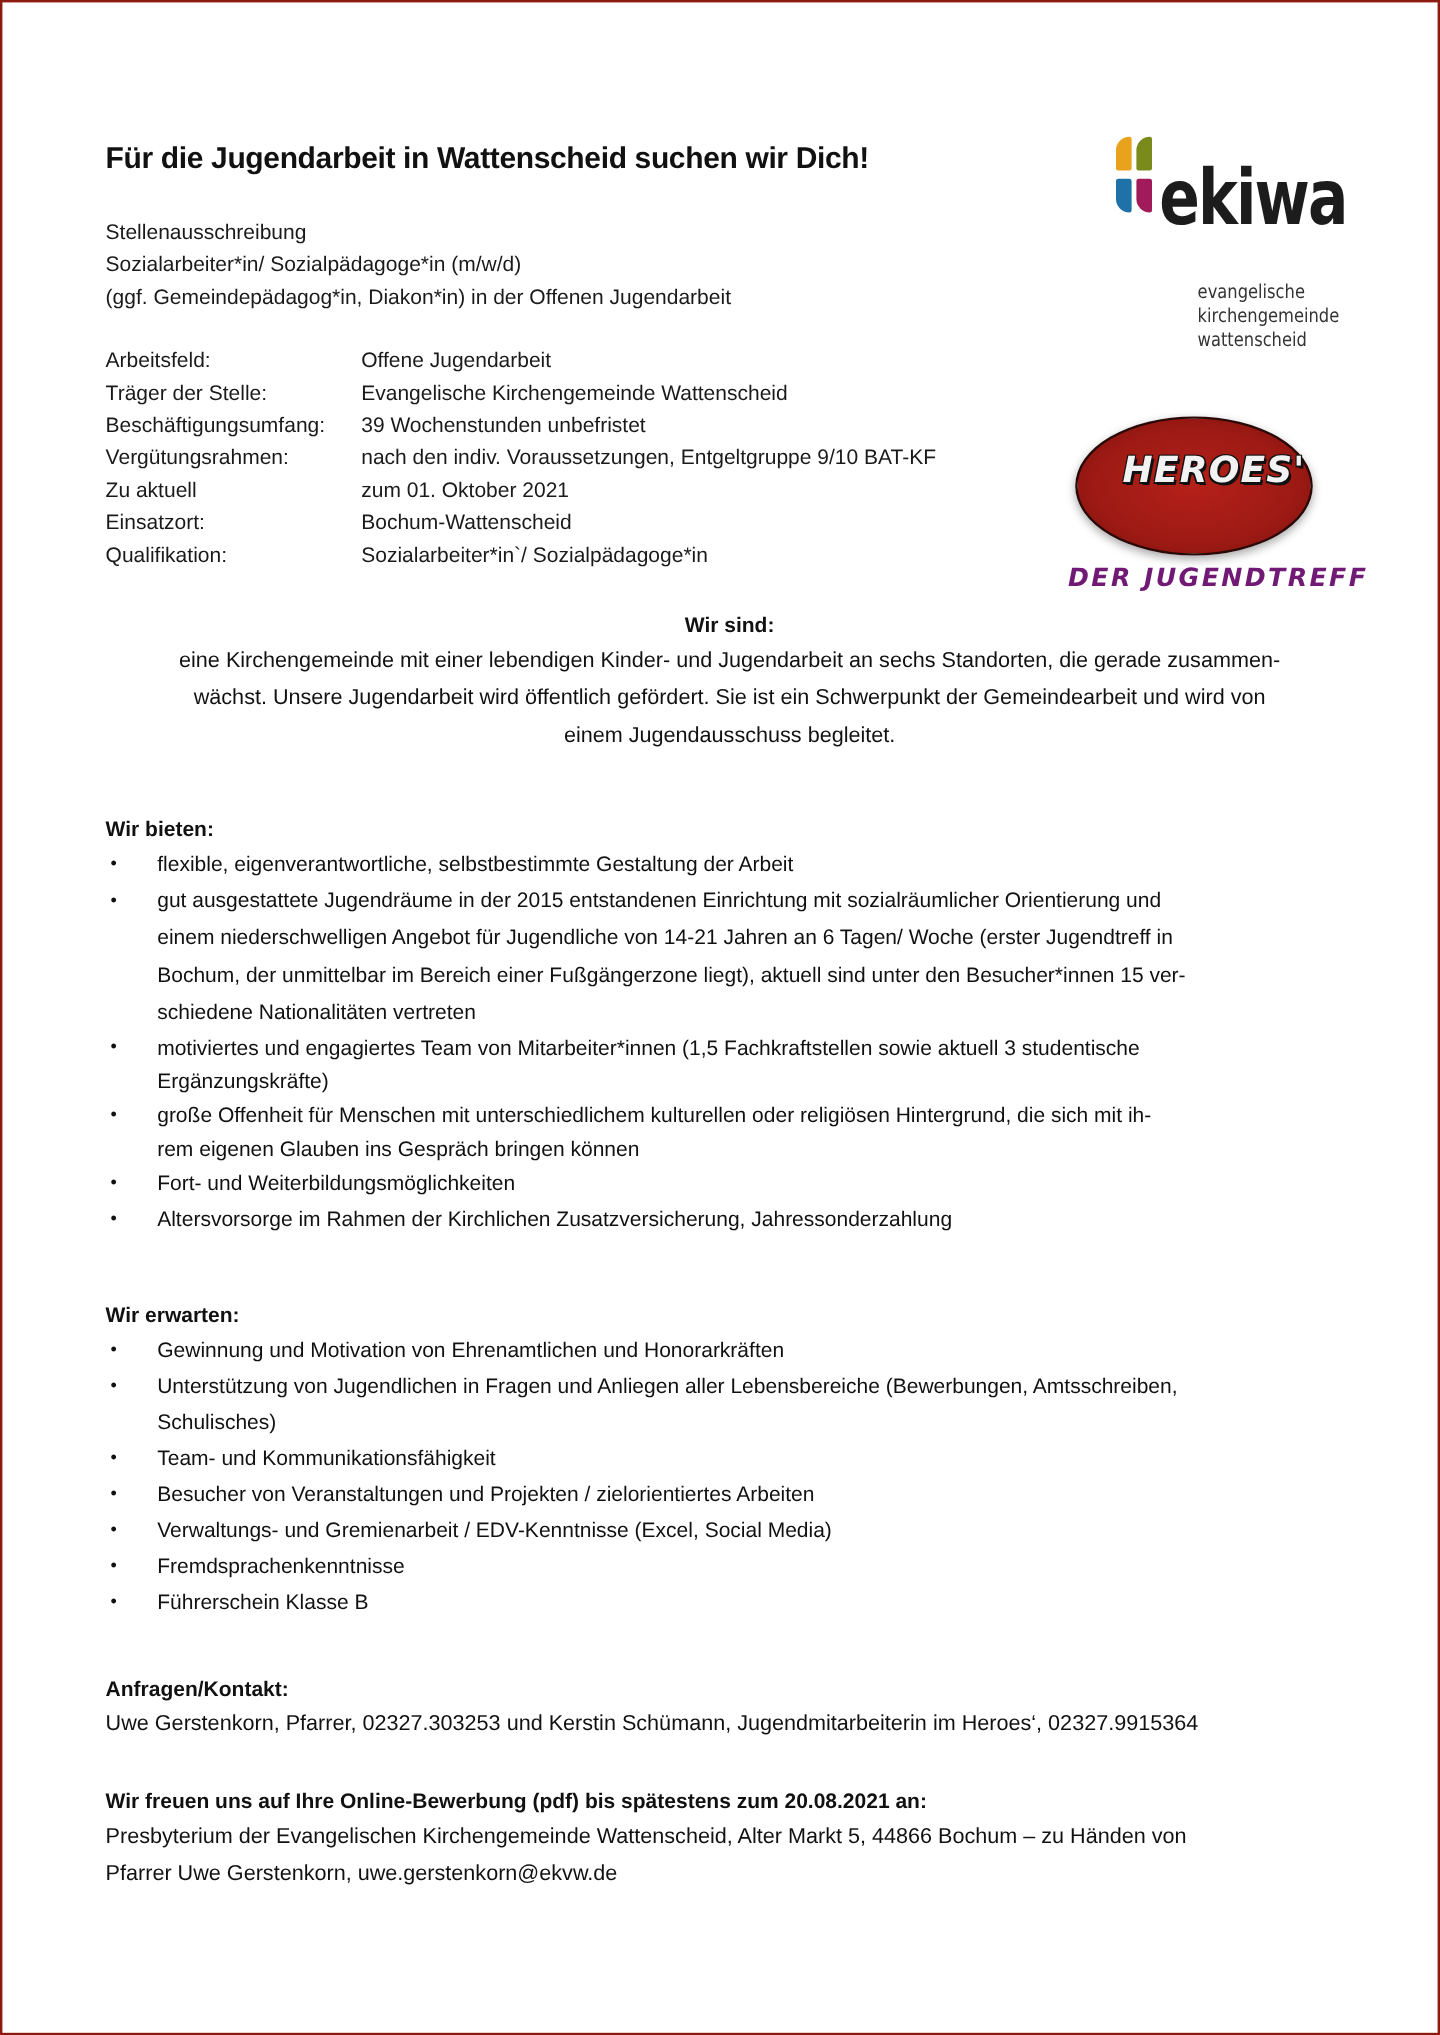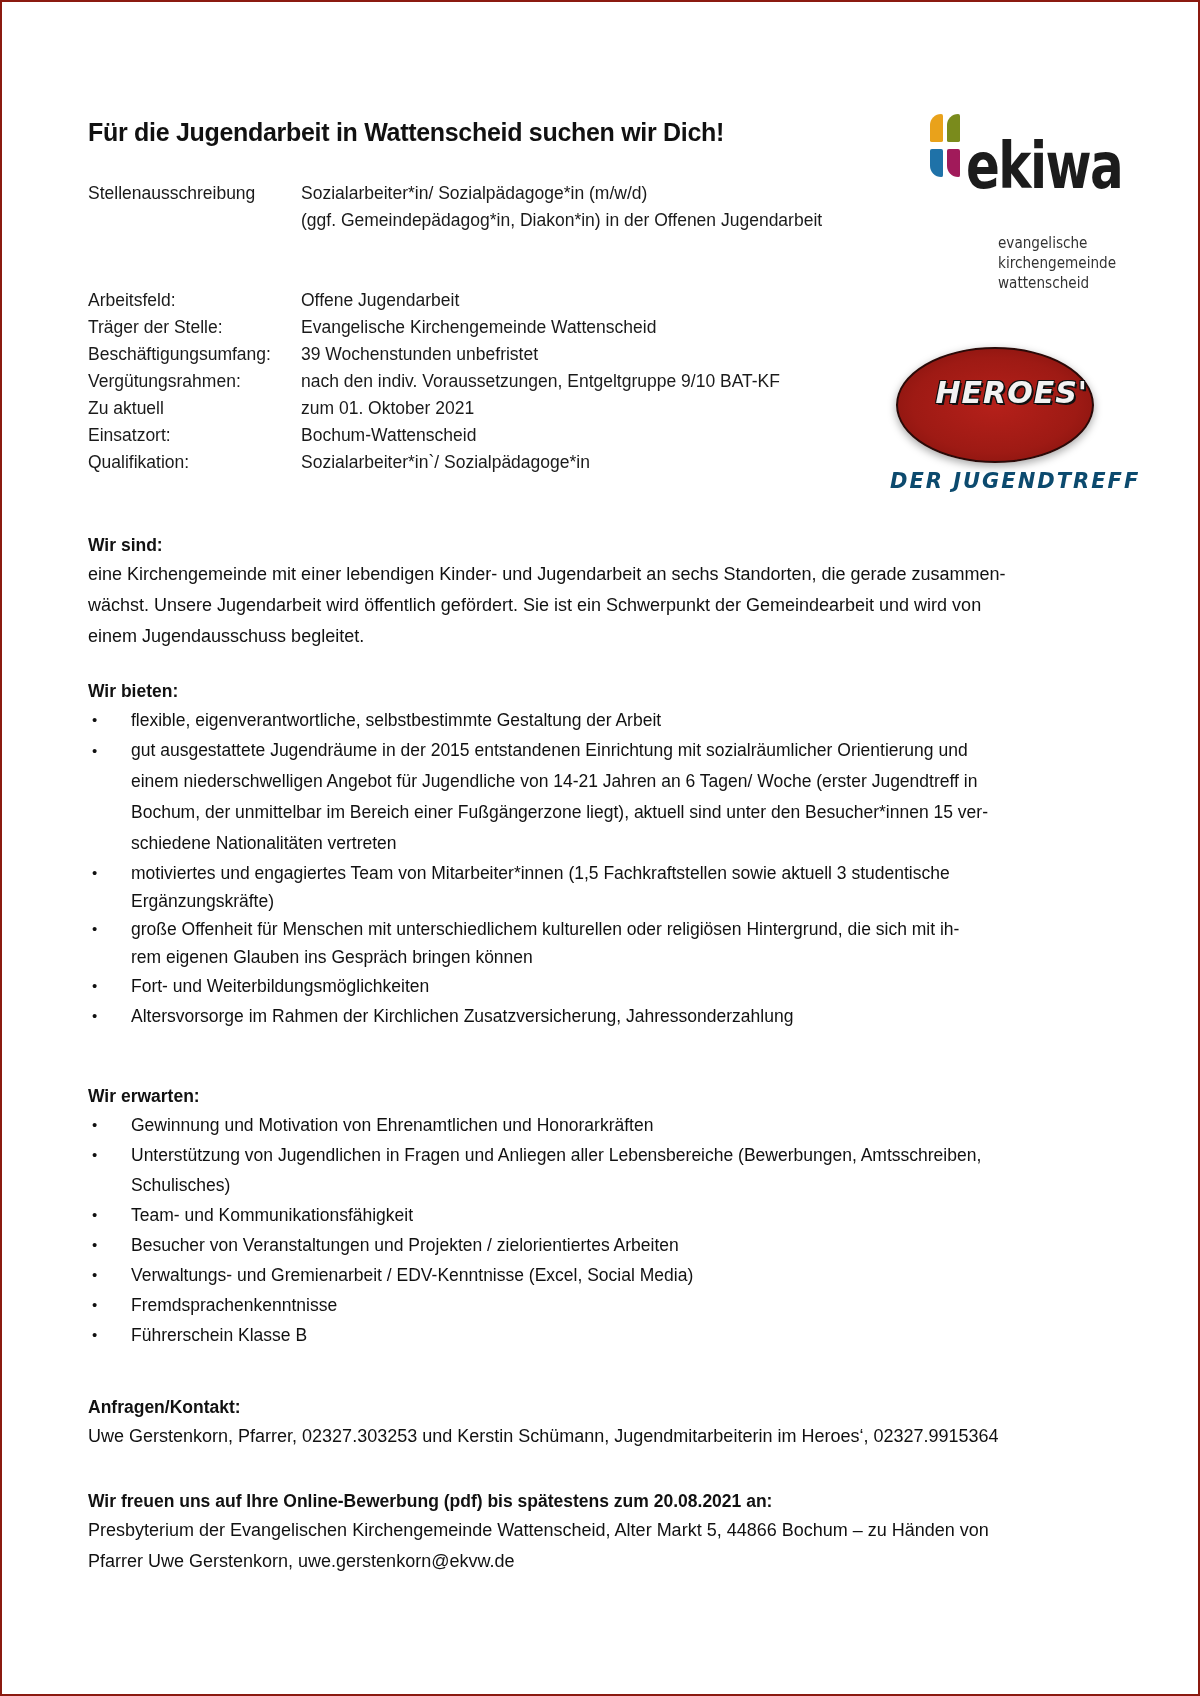--- a/index.html
+++ b/index.html
@@ -6,21 +6,21 @@
   body { width: 1200px; height: 1696px; position: relative; overflow: hidden;
          font-family: "Liberation Sans", sans-serif; color: #111; }
   .frame { position: absolute; left: 0; top: 0; width: 1196px; height: 1692px;
            border: 2px solid #8b1a10; background: #fff; }
   .title { position: absolute; left: 88px; top: 118px; font-size: 25px; font-weight: bold;
            letter-spacing: -0.3px; color: #111; white-space: nowrap; }
   .txt { font-size: 17.5px; line-height: 27px; color: #1a1a1a; }
   .row { position: absolute; left: 88px; display: flex; white-space: nowrap; }
   .row .lbl { width: 213px; flex: none; }
   .row .val { flex: none; }
-  .stelle { top: 180px; }
+  .stelle { top: 180px; flex-direction: column; }
   .facts { position: absolute; left: 88px; top: 287px; }
   .facts .r { display: flex; white-space: nowrap; height: 27px; }
   .facts .lbl { width: 213px; flex: none; }
   .section { position: absolute; left: 88px; width: 1040px; }
   .h { font-weight: bold; font-size: 17.5px; line-height: 27px; }
   .para { font-size: 18px; line-height: 31px; }
   ul.b { list-style: none; margin: 0; padding: 0; }
   ul.b li { position: relative; padding-left: 43px; font-size: 17.5px; line-height: 30px; }
   ul.b li .dot { position: absolute; left: 4px; top: 0; font-size: 15px; }
   
@@ -35,21 +35,21 @@
   .heroes { position: absolute; left: 890px; top: 345px; width: 220px; height: 155px; }
   .oval { position: absolute; left: 6px; top: 2px; width: 194px; height: 112px; border-radius: 50%;
           background: radial-gradient(ellipse at center, #b5201a 0%, #9e1a14 60%, #7a100c 100%);
           border: 2px solid #2a0a08; box-shadow: 0 3px 8px rgba(0,0,0,0.35); }
   .heroes-word { position: absolute; left: 0; top: 30px; width: 198px; text-align: right;
                  font-family: "DejaVu Sans", sans-serif; font-style: italic; font-weight: bold;
                  font-size: 30px; color: #f2f2f2; letter-spacing: 1px;
                  text-shadow: -1px -1px 0 #111, 1px -1px 0 #111, -1px 1px 0 #111, 2px 2px 0 #111; }
   .jugendtreff { position: absolute; left: 0; top: 124px; width: 220px; text-align: center;
                  font-family: "DejaVu Sans", sans-serif; font-style: italic; font-weight: bold;
-                 font-size: 21px; letter-spacing: 2px; color: #0c4a6e; white-space: nowrap; }
+                 font-size: 21px; letter-spacing: 2px; color: #701a75; white-space: nowrap; }
 </style>
 </head>
 <body>
 
 <div class="frame"></div>
 
 <div class="title">Für die Jugendarbeit in Wattenscheid suchen wir Dich!</div>
 
 <div class="row txt stelle">
   <div class="lbl">Stellenausschreibung</div>
@@ -102,21 +102,21 @@
     <div>wattenscheid</div>
   </div>
 </div>
 
 <div class="heroes">
   <div class="oval"></div>
   <div class="heroes-word">HEROES'</div>
   <div class="jugendtreff">DER JUGENDTREFF</div>
 </div>
 
-<div class="section" style="top:532px;">
+<div class="section" style="top:508px;text-align:center;">
   <div class="h">Wir sind:</div>
   <div class="para">
     <div>eine Kirchengemeinde mit einer lebendigen Kinder- und Jugendarbeit an sechs Standorten, die gerade zusammen-</div>
     <div>wächst. Unsere Jugendarbeit wird öffentlich gefördert. Sie ist ein Schwerpunkt der Gemeindearbeit und wird von</div>
     <div>einem Jugendausschuss begleitet.</div>
   </div>
 </div>
 
 <div class="section" style="top:678px;">
   <div class="h">Wir bieten:</div>

